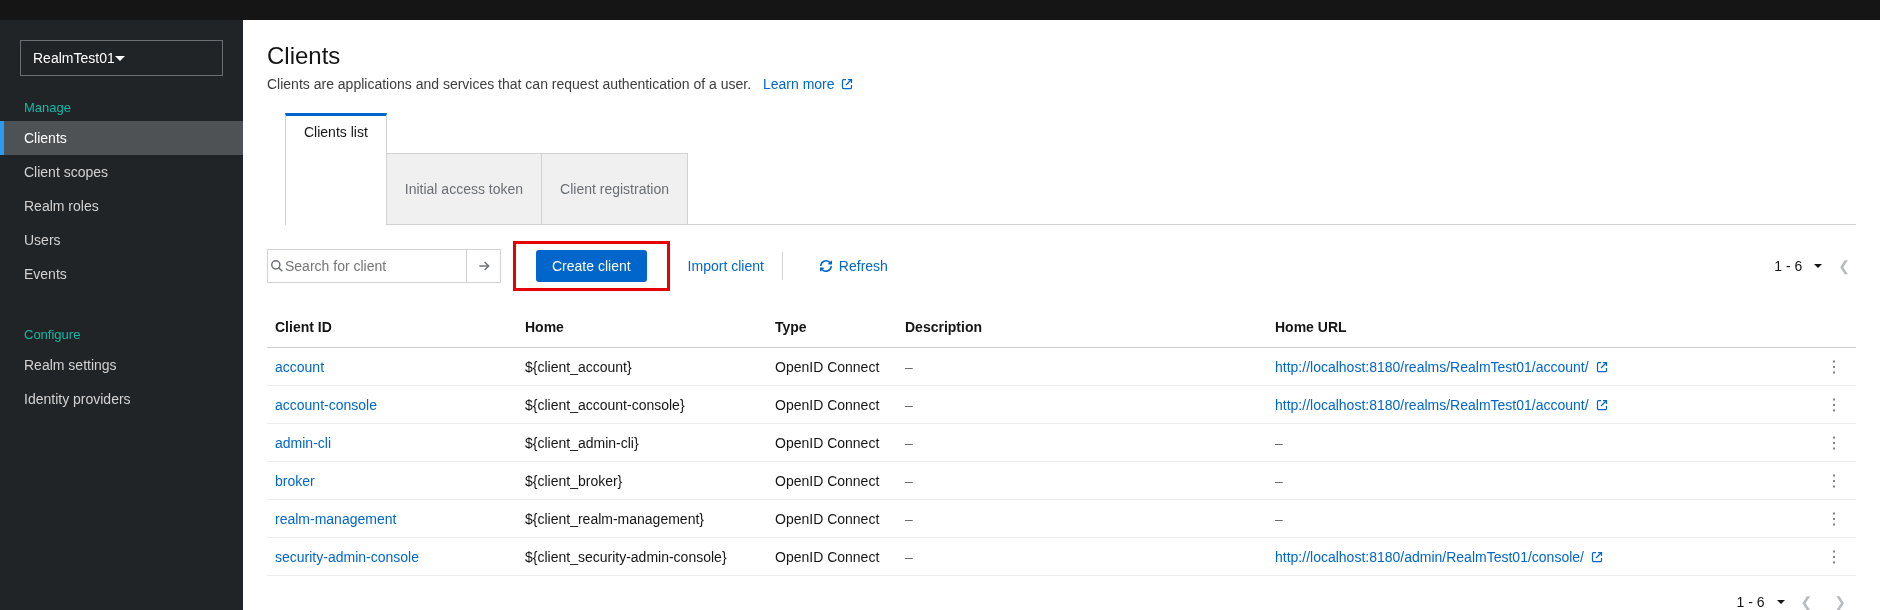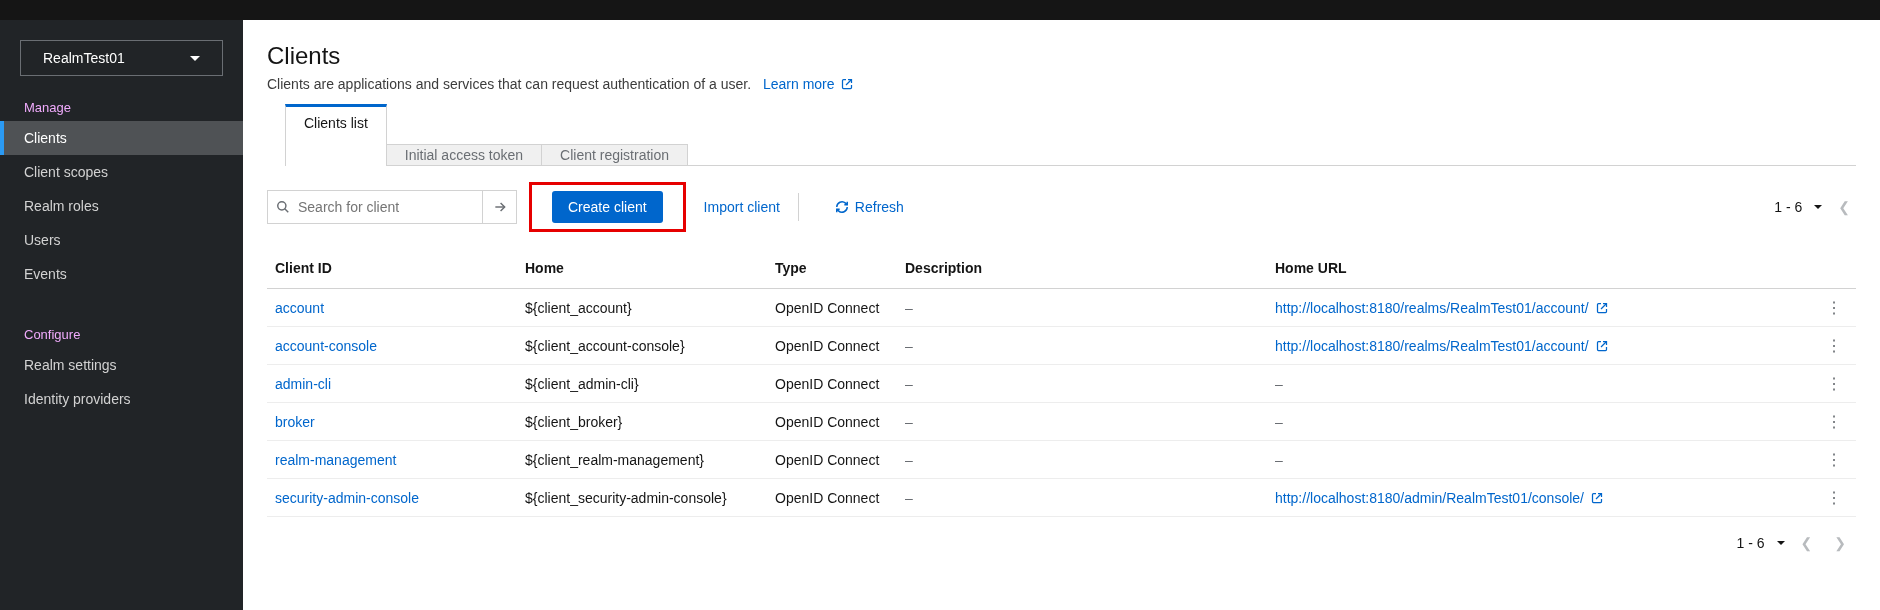--- a/index.html
+++ b/index.html
@@ -1,43 +1,43 @@
 <!DOCTYPE html>
 <html><head>
 <meta charset="utf-8">
 <style>
   * { box-sizing: border-box; margin: 0; padding: 0; }
   html, body { width: 1880px; height: 610px; font-family: "Helvetica Neue", Arial, sans-serif; font-size: 14px; color: #151515; background: #fff; overflow: hidden; }
   .topbar { height: 20px; background: #151515; width: 100%; }
   .layout { display: flex; height: calc(610px - 20px); }
   
   .sidebar { width: 243px; background: #212427; color: #d2d2d2; display: flex; flex-direction: column; padding-top: 12px; }
-  .realm-select { margin: 8px 20px 14px 20px; border: 1px solid #6a6e73; height: 36px; display: flex; align-items: center; justify-content: space-between; padding: 0 22px; color: #fff; cursor: pointer; }
+  .realm-select { margin: 8px 20px 14px 20px; border: 1px solid #6a6e73; height: 36px; display: flex; align-items: center; justify-content: flex-start; padding: 0 12px; color: #fff; cursor: pointer; }
   .realm-select .caret { width: 0; height: 0; border-left: 5px solid transparent; border-right: 5px solid transparent; border-top: 5px solid #fff; }
-  .nav-group-title { padding: 10px 20px 6px 24px; font-size: 13px; color: #f0abfc; }
+  .nav-group-title { padding: 10px 20px 6px 24px; font-size: 13px; color: #14b8a6; }
   .nav-item { padding: 9px 20px 9px 24px; font-size: 14px; color: #d2d2d2; cursor: pointer; }
   .nav-item.active { background: #4f5255; color: #fff; position: relative; }
   .nav-item.active::before { content: ""; position: absolute; left: 0; top: 0; bottom: 0; width: 4px; background: #2b9af3; }
   .nav-spacer { height: 26px; }
   
   .main { flex: 1; background: #fff; padding: 22px 24px 0 24px; overflow: hidden; }
   .page-title { font-size: 24px; font-weight: 500; margin-bottom: 6px; }
-  .page-desc { font-size: 14px; color: #3c3c3c; margin-bottom: 12px; }
+  .page-desc { font-size: 14px; color: #3c3c3c; margin-bottom: 21px; }
   .page-desc a { color: #0066cc; text-decoration: none; margin-left: 8px; }
   .ext-icon { width: 12px; height: 12px; display: inline-block; vertical-align: -1px; margin-left: 3px; }
   
   .tabs { display: flex; border-bottom: 1px solid #d2d2d2; }
-  .tab { padding: 2px 18px; font-size: 14px; color: #6a6e73; background: #f0f0f0; border: 1px solid #d2d2d2; border-bottom: none; margin-right: 0; cursor: pointer; }
+  .tab { padding: 27px 18px; font-size: 14px; color: #6a6e73; background: #f0f0f0; border: 1px solid #d2d2d2; border-bottom: none; margin-right: 0; cursor: pointer; }
   .tab + .tab { border-left: none; margin-top: 40px; }
   .tab.active { background: #fff; color: #151515; border-top: 3px solid #0066cc; padding-top: 8px; position: relative; }
   .tab.active::after { content:""; position:absolute; left:0; right:0; bottom:-1px; height:2px; background:#fff; }
   .tabs-wrap { margin-left: 18px; }
   
   .toolbar { display: flex; align-items: center; padding: 16px 0 16px 0; }
-  .search-wrap { display: flex; align-items: center; border: 1px solid #d2d2d2; height: 34px; width: 216px; background:#fff; }
+  .search-wrap { display: flex; align-items: center; border: 1px solid #d2d2d2; height: 34px; width: 200px; background:#fff; }
   .search-wrap .mag { width: 30px; display:flex; align-items:center; justify-content:center; color:#6a6e73; }
   .search-wrap input { border: none; outline: none; height: 100%; flex:1; font-size:14px; color:#151515; }
   .search-go { width: 34px; height: 34px; border: 1px solid #d2d2d2; border-left: none; display:flex; align-items:center; justify-content:center; color:#6a6e73; cursor:pointer; background:#fff; }
   .highlight-box { border: 3px solid #e60000; padding: 6px 20px; margin-left: 12px; display:inline-flex; align-items:center; }
   .btn-primary { background: #0066cc; color: #fff; border: none; border-radius: 3px; padding: 8px 16px; font-size: 14px; cursor: pointer; }
   .link-btn { color: #0066cc; background: none; border: none; font-size: 14px; cursor: pointer; margin-left: 18px; display:inline-flex; align-items:center; gap:6px; }
   .vdiv { width:1px; height:28px; background:#d2d2d2; margin: 0 18px; }
   .toolbar-spacer { flex:1; }
   .pager { display:flex; align-items:center; gap:10px; color:#151515; font-size:14px; }
   .pager .caret-sm { width:0;height:0;border-left:4px solid transparent;border-right:4px solid transparent;border-top:4px solid #151515; display:inline-block; margin-left:2px;}

